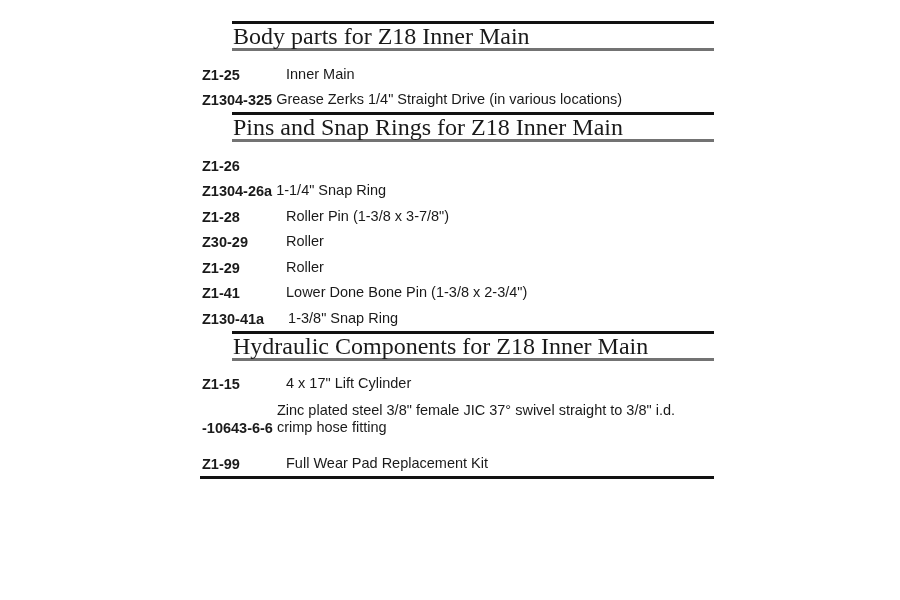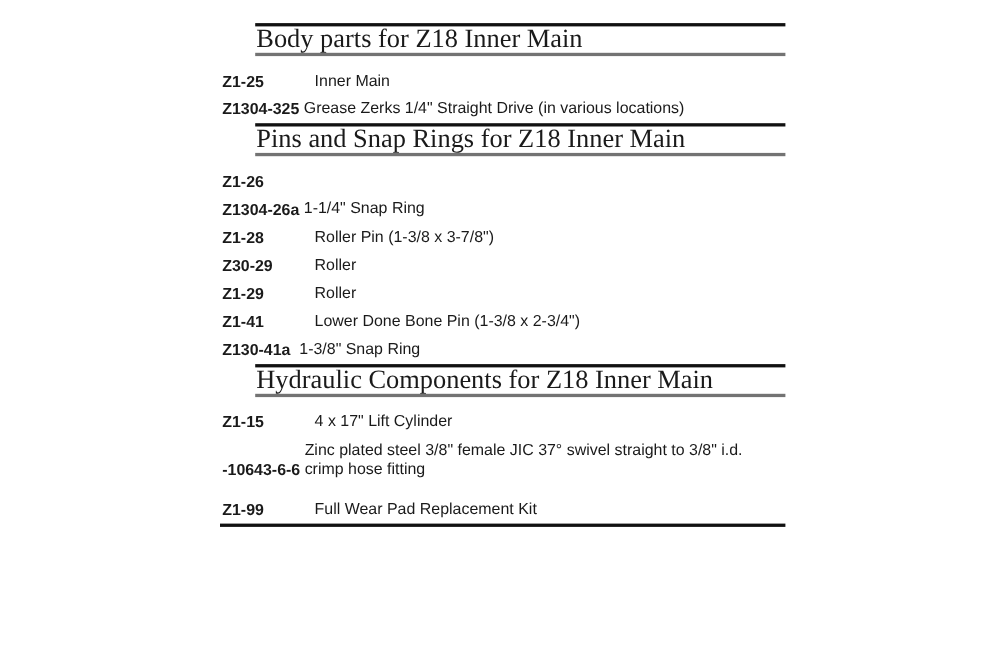--- a/index.html
+++ b/index.html
@@ -78,21 +78,21 @@
       </div>
       <div class="row">
         <span class="part">Z1-29</span>
         <span class="desc">Roller</span>
       </div>
       <div class="row">
         <span class="part">Z1-41</span>
         <span class="desc">Lower Done Bone Pin (1-3/8 x 2-3/4")</span>
       </div>
       <div class="row">
-        <span class="part auto" style="margin-right:8px">Z130-41a</span>
+        <span class="part auto" style="margin-right:24px">Z130-41a</span>
         <span class="desc">1-3/8" Snap Ring</span>
       </div>
     </div>
   </div>
 
   <div class="section">
     <div class="section-head">Hydraulic Components for Z18 Inner Main</div>
     <div class="items">
       <div class="row">
         <span class="part">Z1-15</span>

